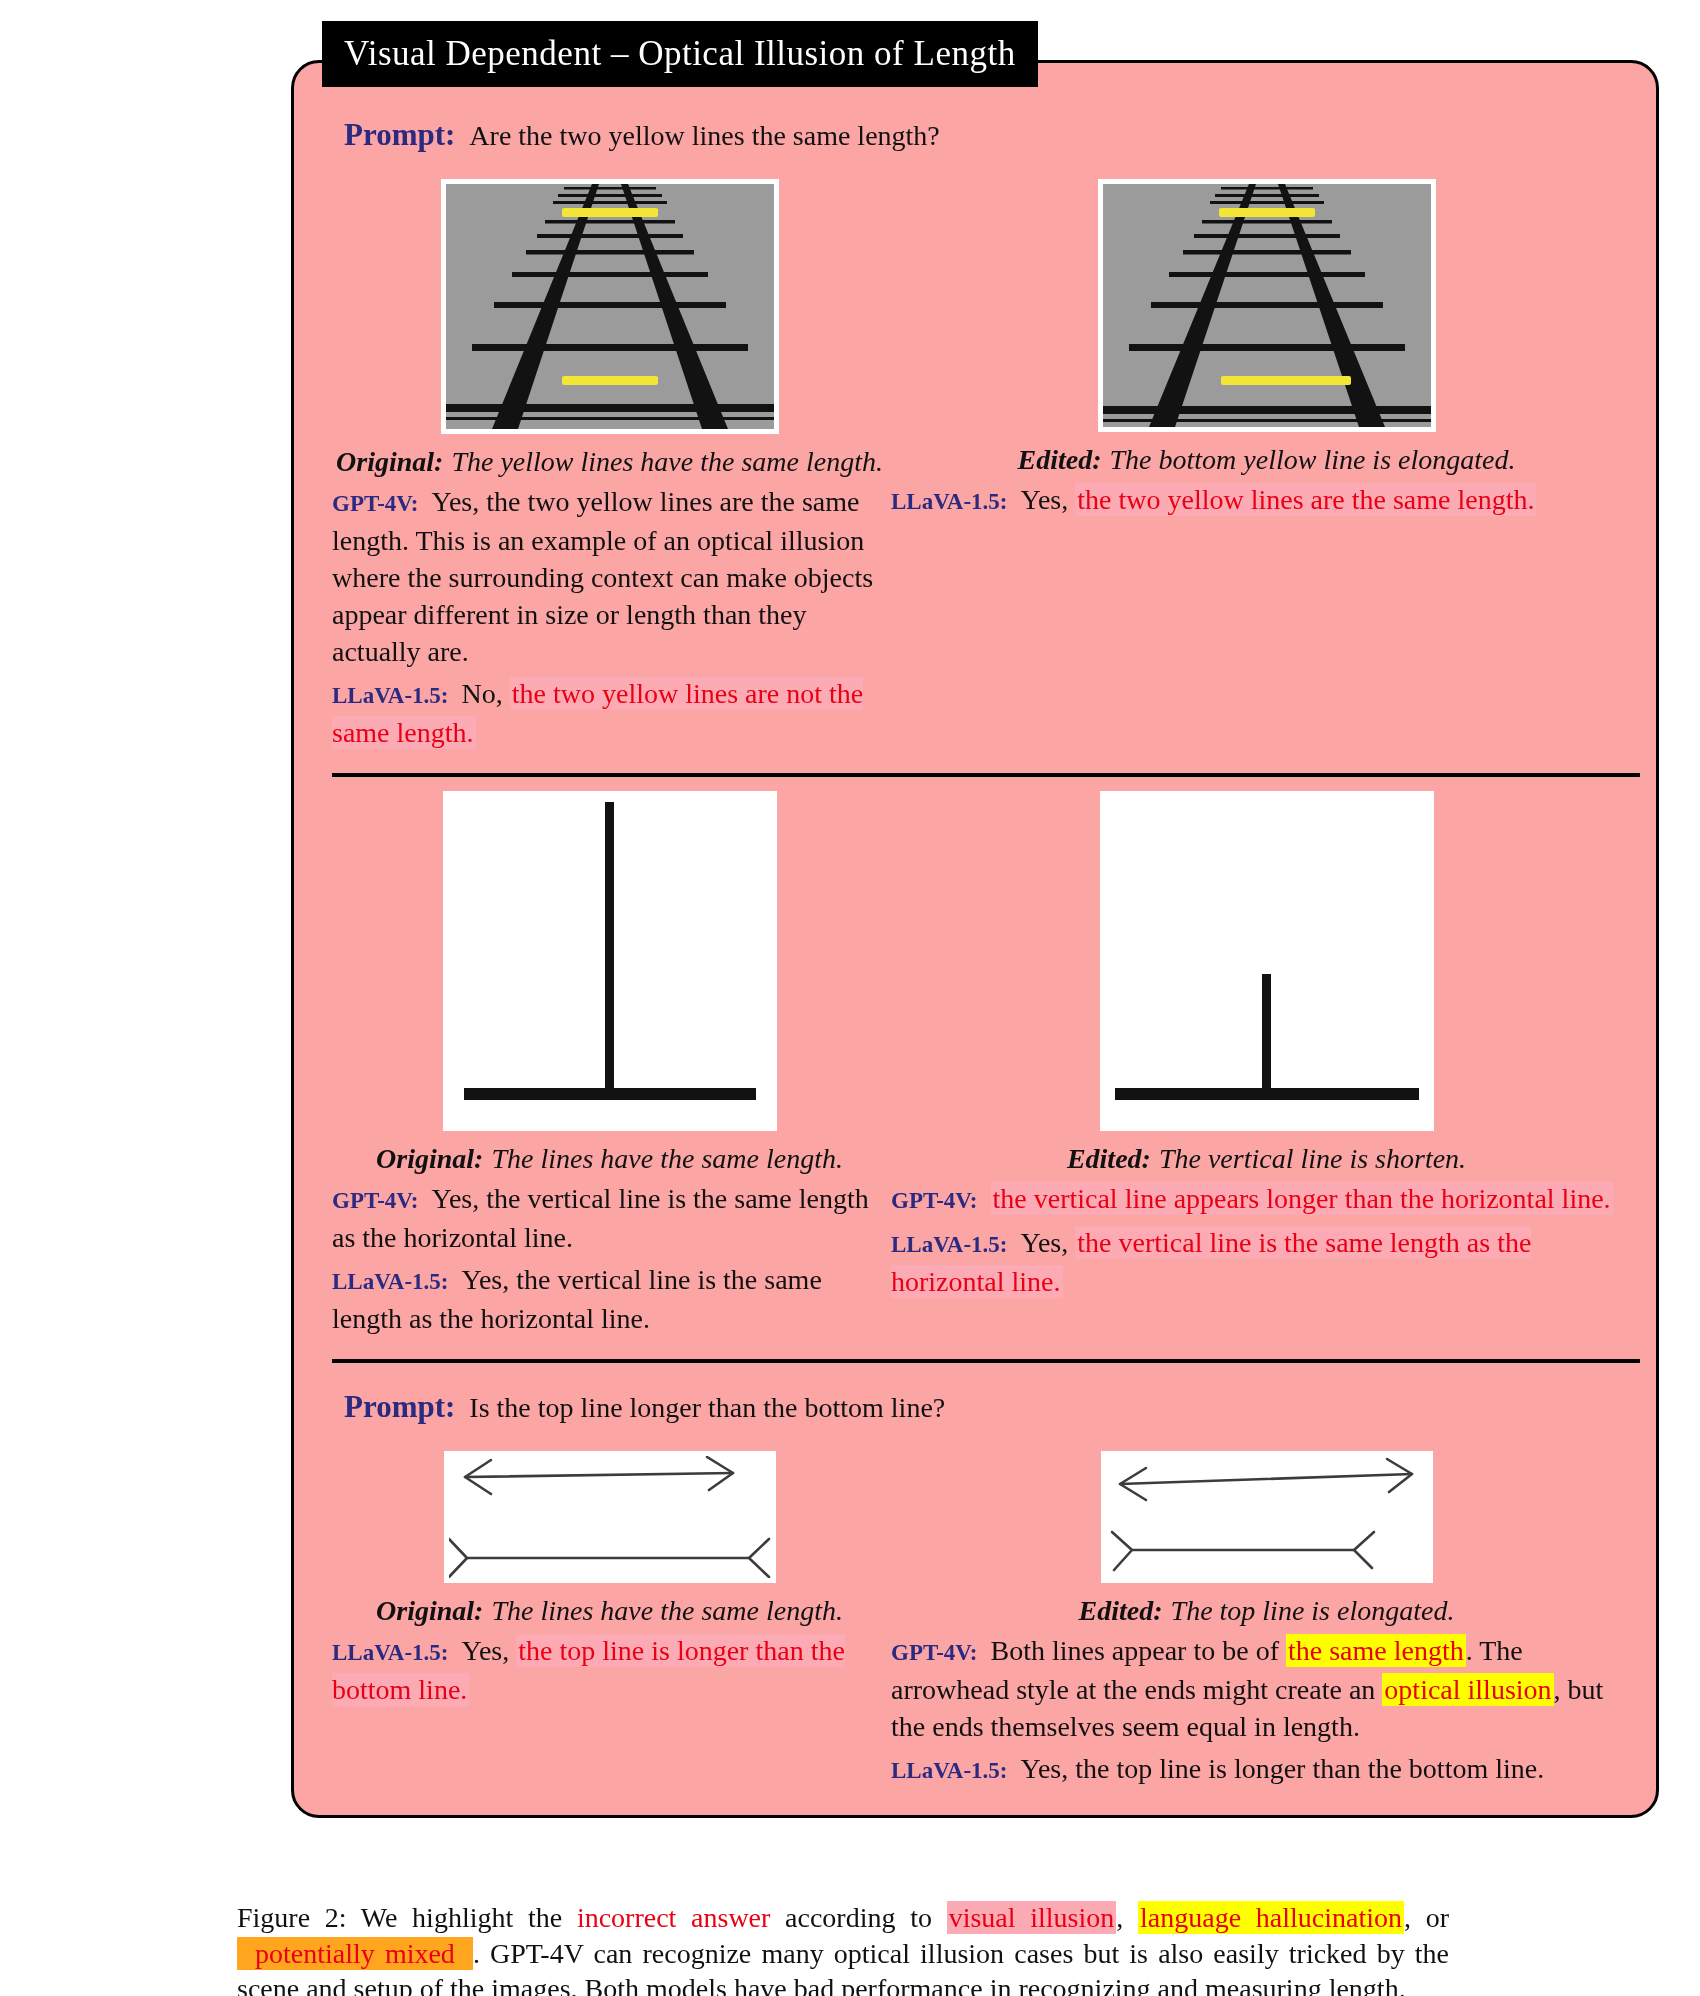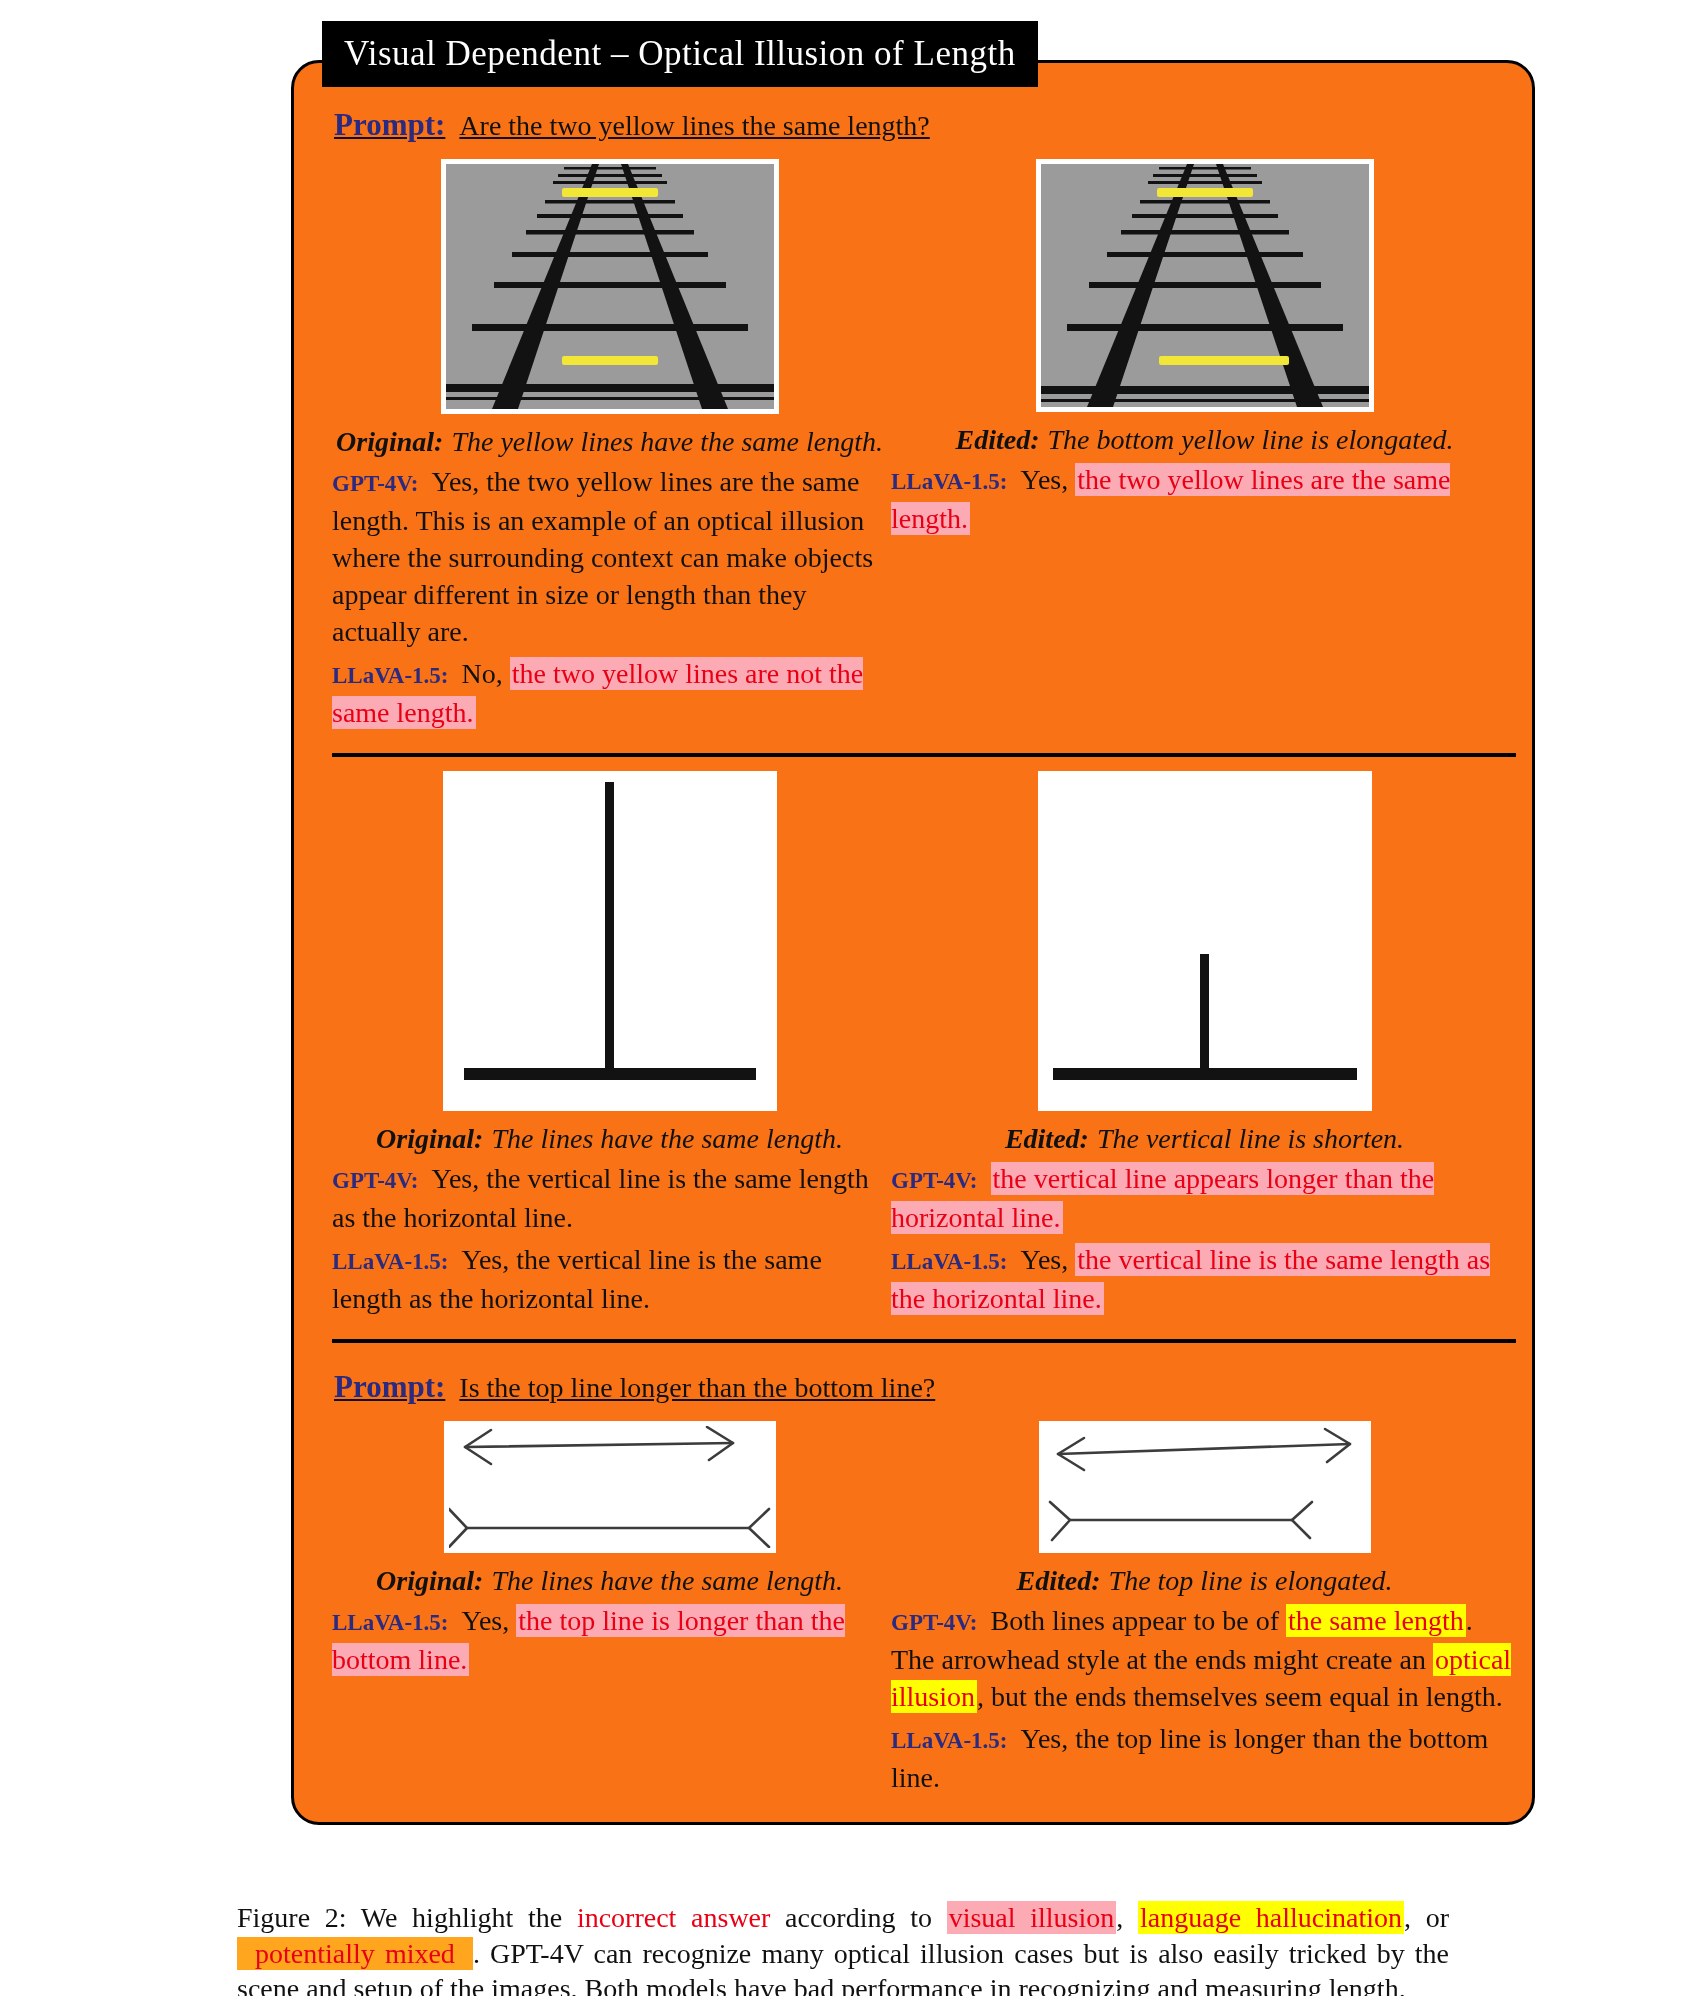--- a/index.html
+++ b/index.html
@@ -1,29 +1,29 @@
 <!DOCTYPE html>
 <html><head>
 <meta charset="utf-8">
 <style>
   html,body{margin:0;padding:0;}
   body{
     width:1700px;height:1996px;position:relative;background:#ffffff;
     font-family:"Liberation Serif","DejaVu Serif",serif;color:#111;
   }
   .figure-box{
-    position:absolute;left:291px;top:60px;width:1244px;box-sizing:border-box;
-    background:#f97316;border:3.5px solid #000;border-radius:28px;
+    position:absolute;left:291px;top:60px;width:1368px;box-sizing:border-box;
+    background:#fca5a5;border:3.5px solid #000;border-radius:28px;
     padding:42px 14px 26px 38px;
   }
   .title-bar{
     position:absolute;left:28px;top:-42px;background:#000;color:#fff;
     font-size:35px;line-height:1.2;padding:12px 22px;letter-spacing:.5px;white-space:nowrap;
   }
-  .prompt{font-size:28px;margin:2px;text-decoration:underline;}
+  .prompt{font-size:28px;margin:12px;}
   .prompt.later{margin-top:26px;}
   .prompt-label{color:#2A2A80;font-weight:bold;font-size:31px;margin-right:14px;}
   .cols{display:grid;grid-template-columns:555px 1fr;column-gap:4px;}
   .img-frame{background:#fff;padding:5px;margin:14px auto 0;line-height:0;}
   .w-rail{width:328px;}
   .w-tee{width:324px;}
   .w-arrow{width:322px;}
   .caption{font-size:28px;font-style:italic;text-align:center;margin:12px 0 0;}
   .cap-label{font-weight:bold;margin-right:8px;}
   .resp{font-size:28px;line-height:37px;margin:5px 0 0;}

